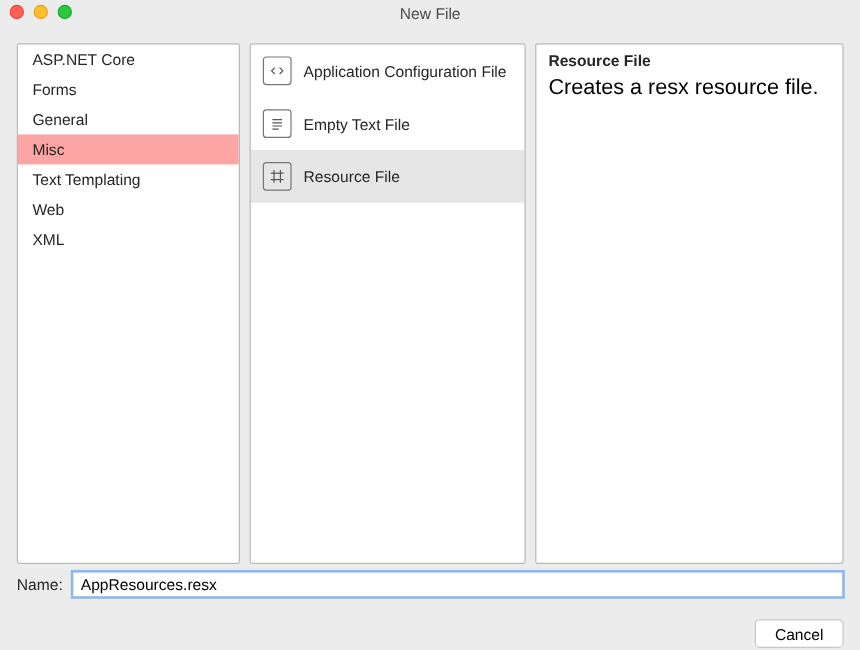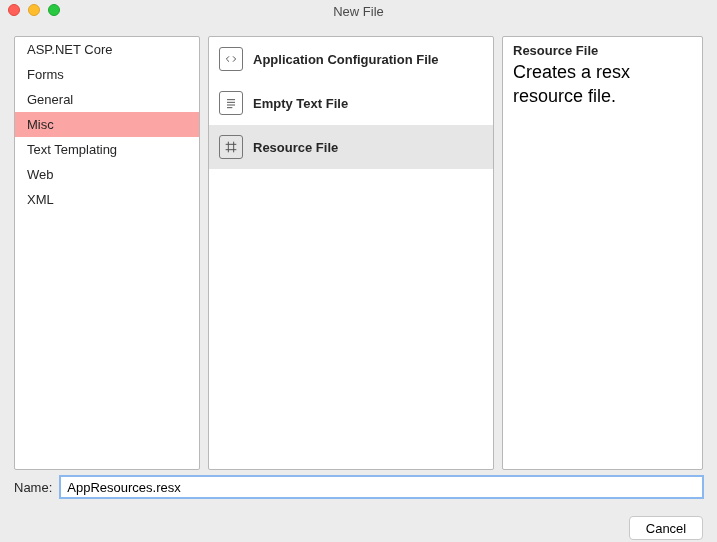--- a/index.html
+++ b/index.html
@@ -29,21 +29,21 @@
     padding:14px 14px 0 14px;
     height:448px;
   }
   .panel {
     background:#fff;
     border:1px solid #b8b8b8;
     border-radius:2px;
     overflow:hidden;
   }
   .col-cat { width:186px; }
-  .col-tpl { width:286px;font-weight:bold; }
+  .col-tpl { width:230px; }
   .col-desc { flex:1; padding:6px 10px; }
 
   .cat-item {
     padding:5px 12px;
     cursor:default;
     font-size:13px;
   }
   .cat-item.selected { background:#fca5a5; }
 
   .tpl-item {

